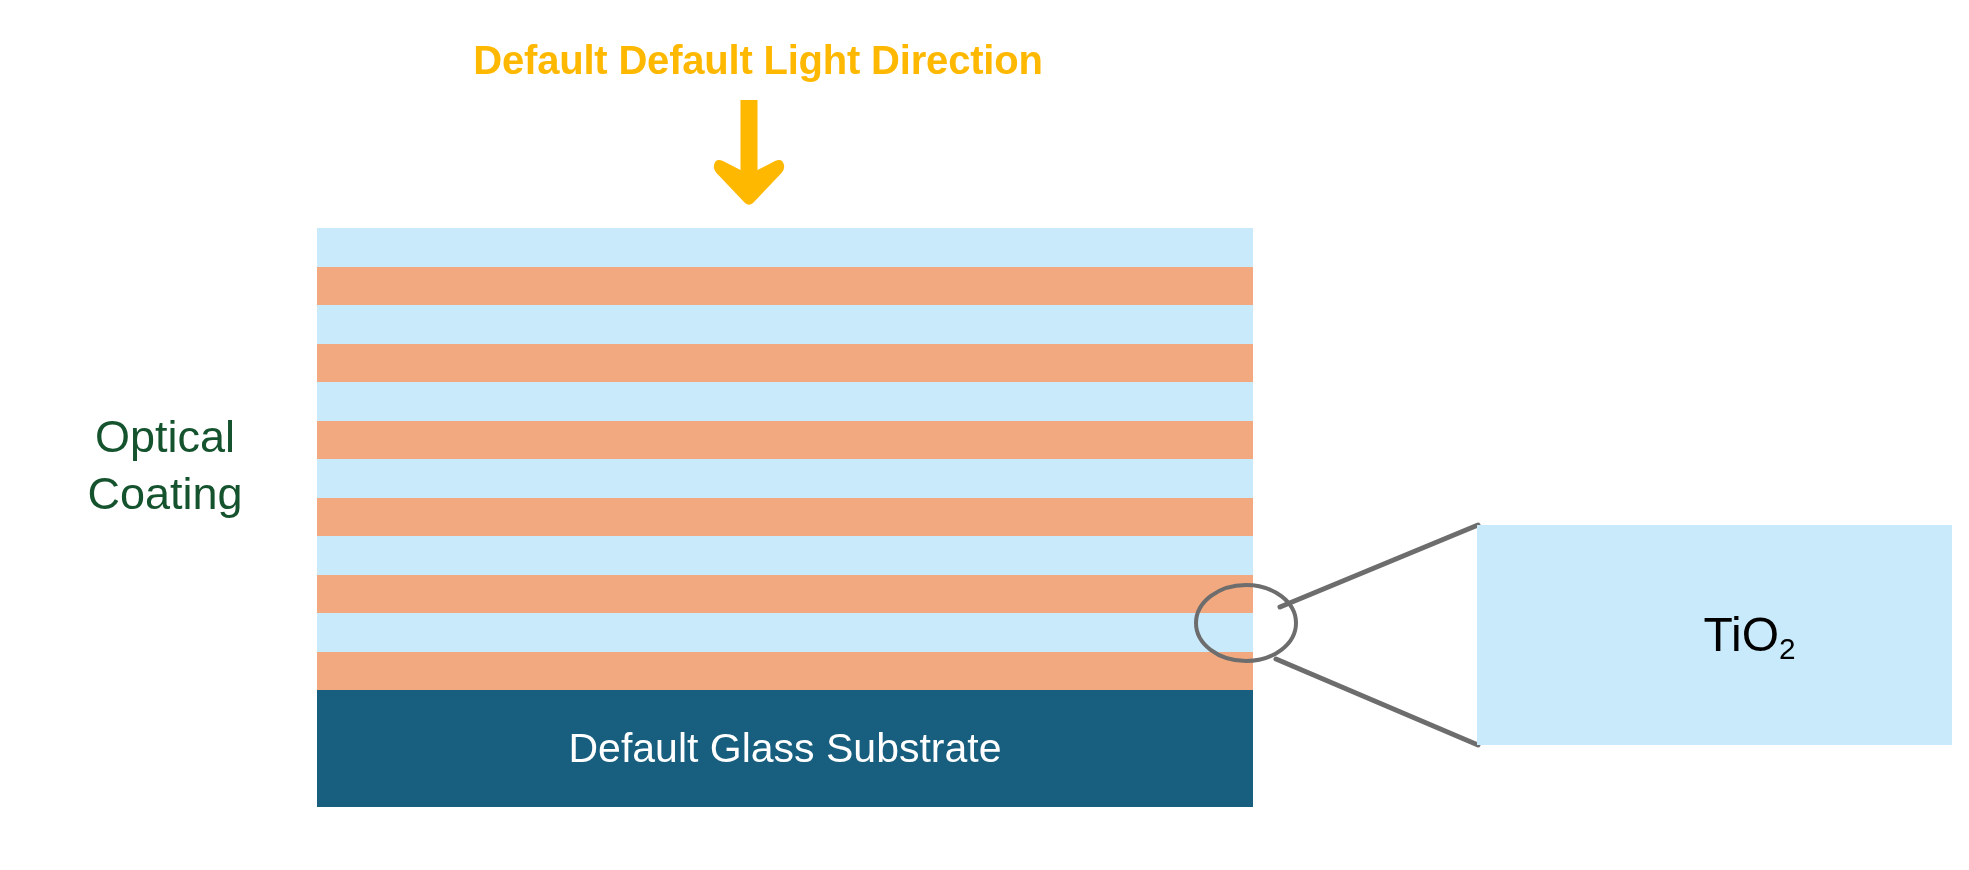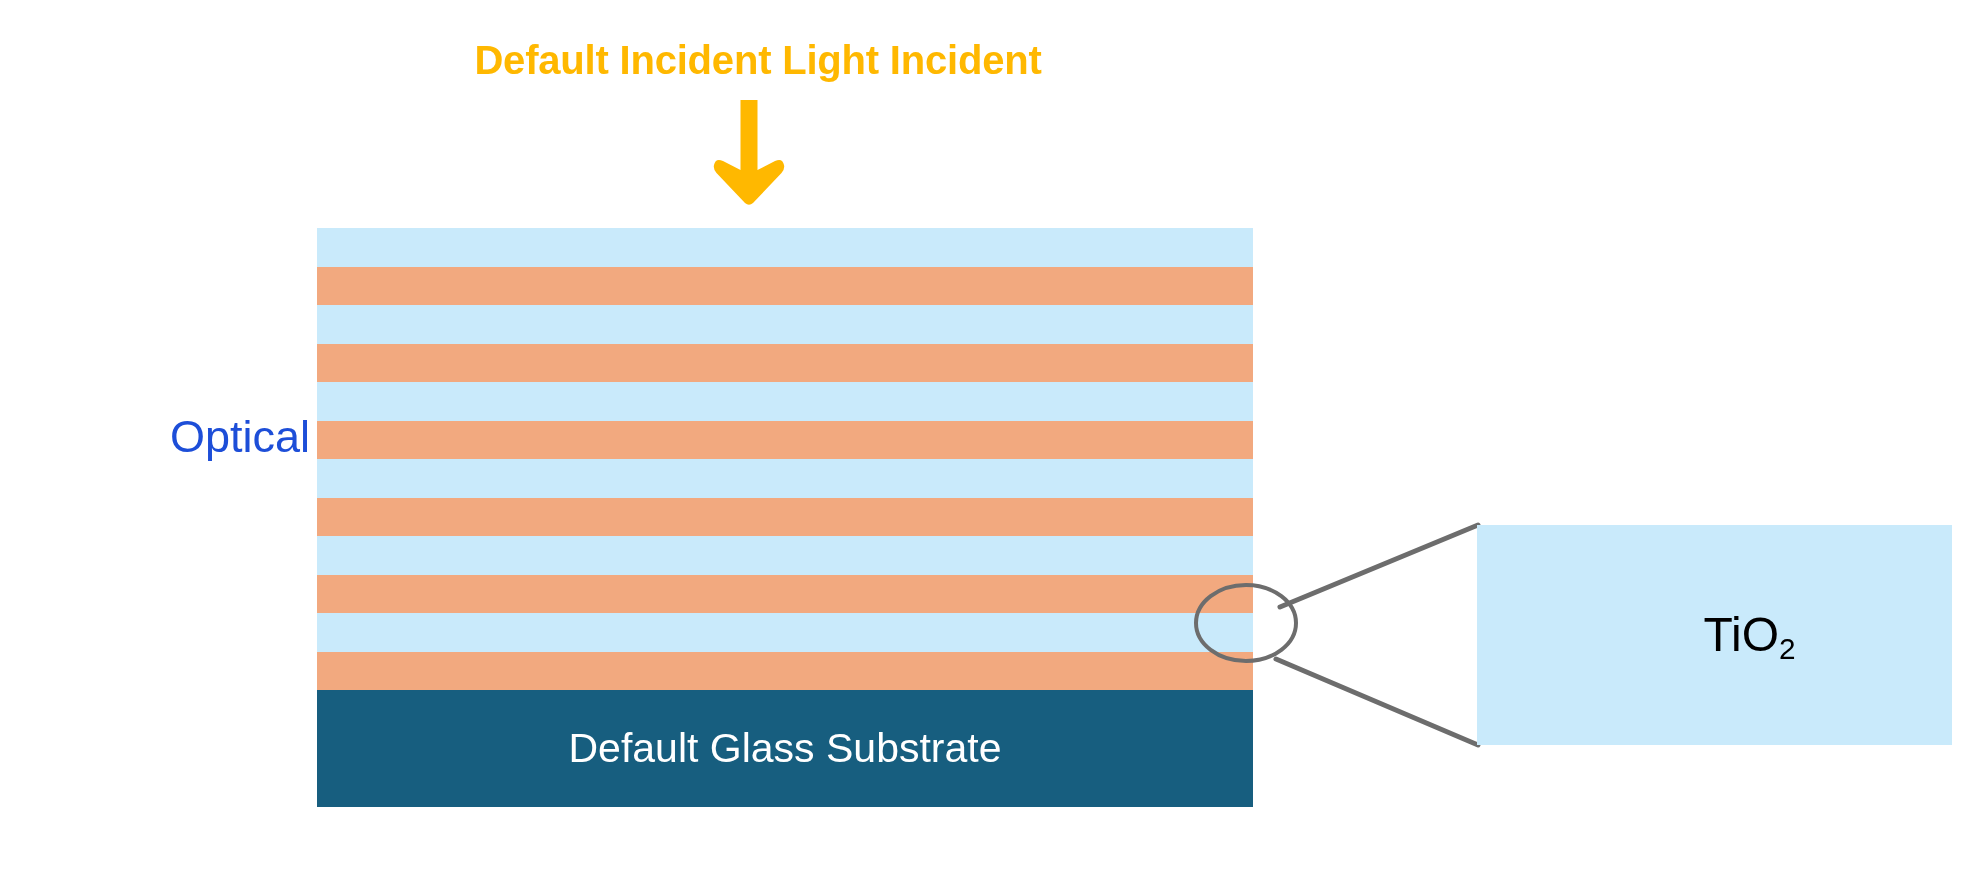--- a/index.html
+++ b/index.html
@@ -42,24 +42,24 @@
     width: 74px;
     height: 108px;
   }
 
   
   #stack-caption {
     position: absolute;
     left: 20px;
     top: 408px;
     width: 290px;
-    text-align: right;
+    text-align: center;
     font-size: 45px;
     line-height: 57px;
-    color: #1d4ed8;
+    color: #14532d;
   }
   #stack-caption .cap-line { display: block; }
 
   
   #coating-stack {
     position: absolute;
     left: 317px;
     top: 228px;
     width: 936px;
     height: 462px;
@@ -127,28 +127,29 @@
     vertical-align: baseline;
     position: relative;
     top: 0.28em;
   }
 </style>
 </head>
 <body>
 
 <div id="canvas">
 
-  <div id="incident-title">Default Incident Light Incident</div>
+  <div id="incident-title">Default Default Light Direction</div>
 
   <svg id="incident-arrow" viewBox="0 0 74 108" xmlns="http://www.w3.org/2000/svg">
     <path d="M 28.5 2 L 45.5 2 L 45.5 72 L 63 63 Q 70.5 59.5 72 67 Q 73 71 69.5 75 L 41 105 Q 37 108.5 33 105 L 4.5 75 Q 1 71 2 67 Q 3.5 59.5 11 63 L 28.5 72 Z" fill="#FFB800"></path>
   </svg>
 
   <div id="stack-caption">
     <span class="cap-line">Optical</span>
+    <span class="cap-line">Coating</span>
   </div>
 
   <div id="coating-stack">
     <div class="layer" style="background:#C9EAFB"></div>
     <div class="layer" style="background:#F2A97F"></div>
     <div class="layer" style="background:#C9EAFB"></div>
     <div class="layer" style="background:#F2A97F"></div>
     <div class="layer" style="background:#C9EAFB"></div>
     <div class="layer" style="background:#F2A97F"></div>
     <div class="layer" style="background:#C9EAFB"></div>

